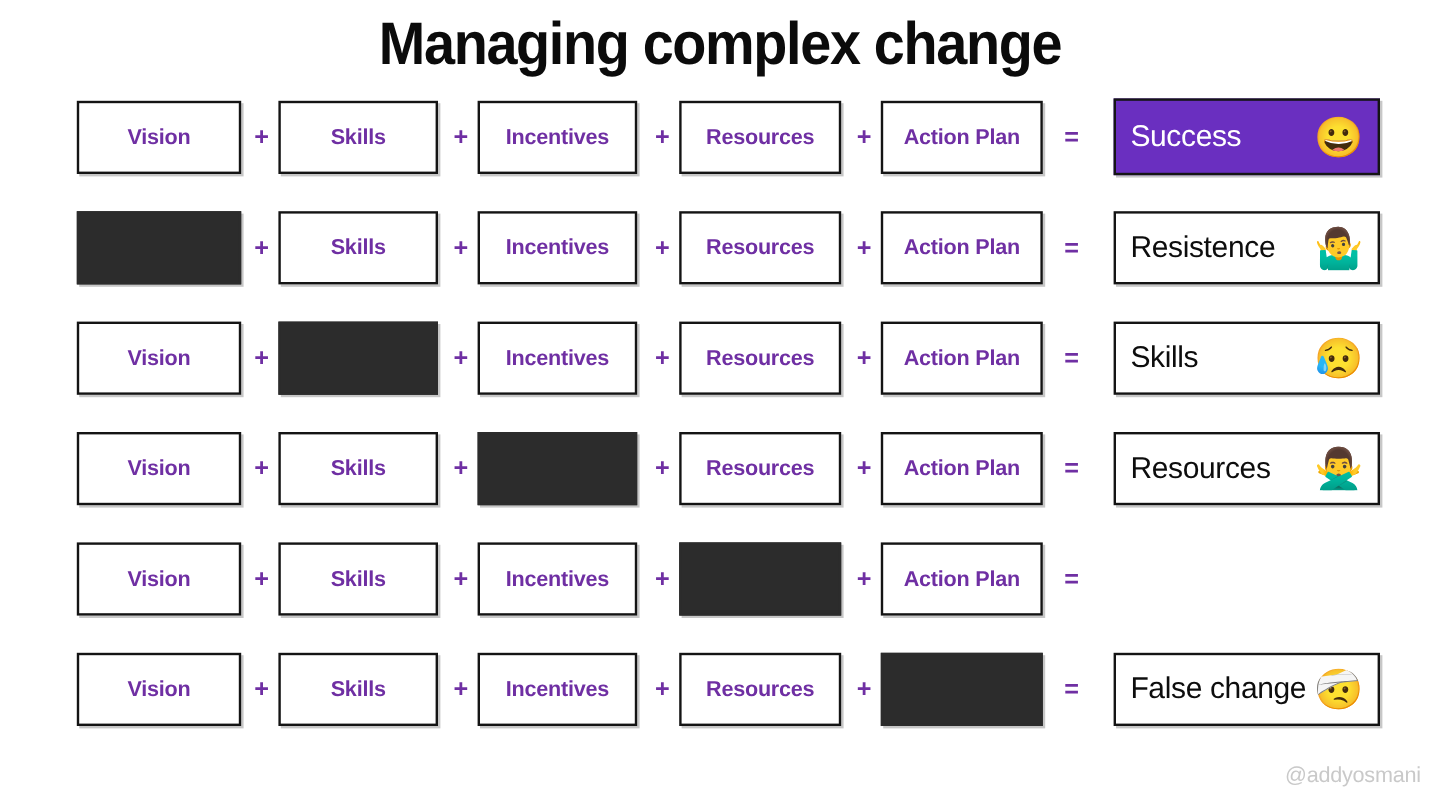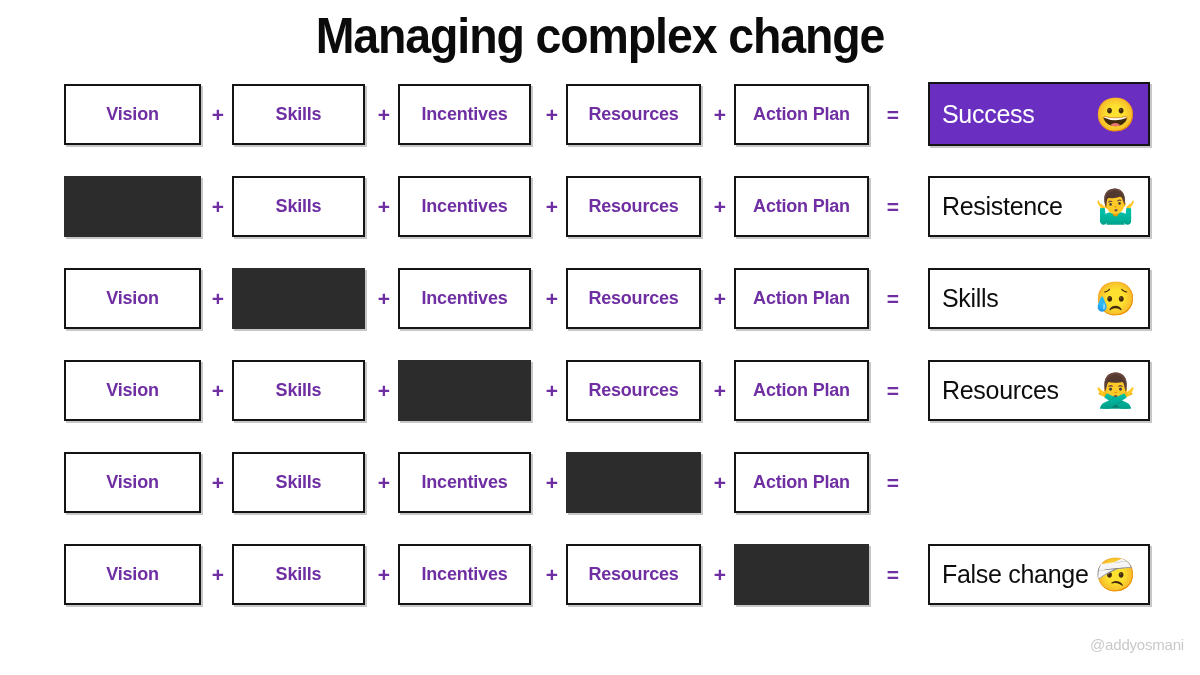--- a/index.html
+++ b/index.html
@@ -150,21 +150,21 @@
     font-weight: bold;
     color: #101010;
     letter-spacing: -0.4px;
     transform: scaleX(0.95);
   }
   .handle {
     position: absolute;
     right: 16px;
     top: 636px;
     font-family: "Liberation Sans", sans-serif;
-    font-size: 15px;
+    font-size: 18px;
     color: #c9c9c9;
     letter-spacing: -0.2px;
   }
 </style>
 </head>
 <body>
 
 <div id="slide">
 
   <div class="title">Managing complex change</div>

